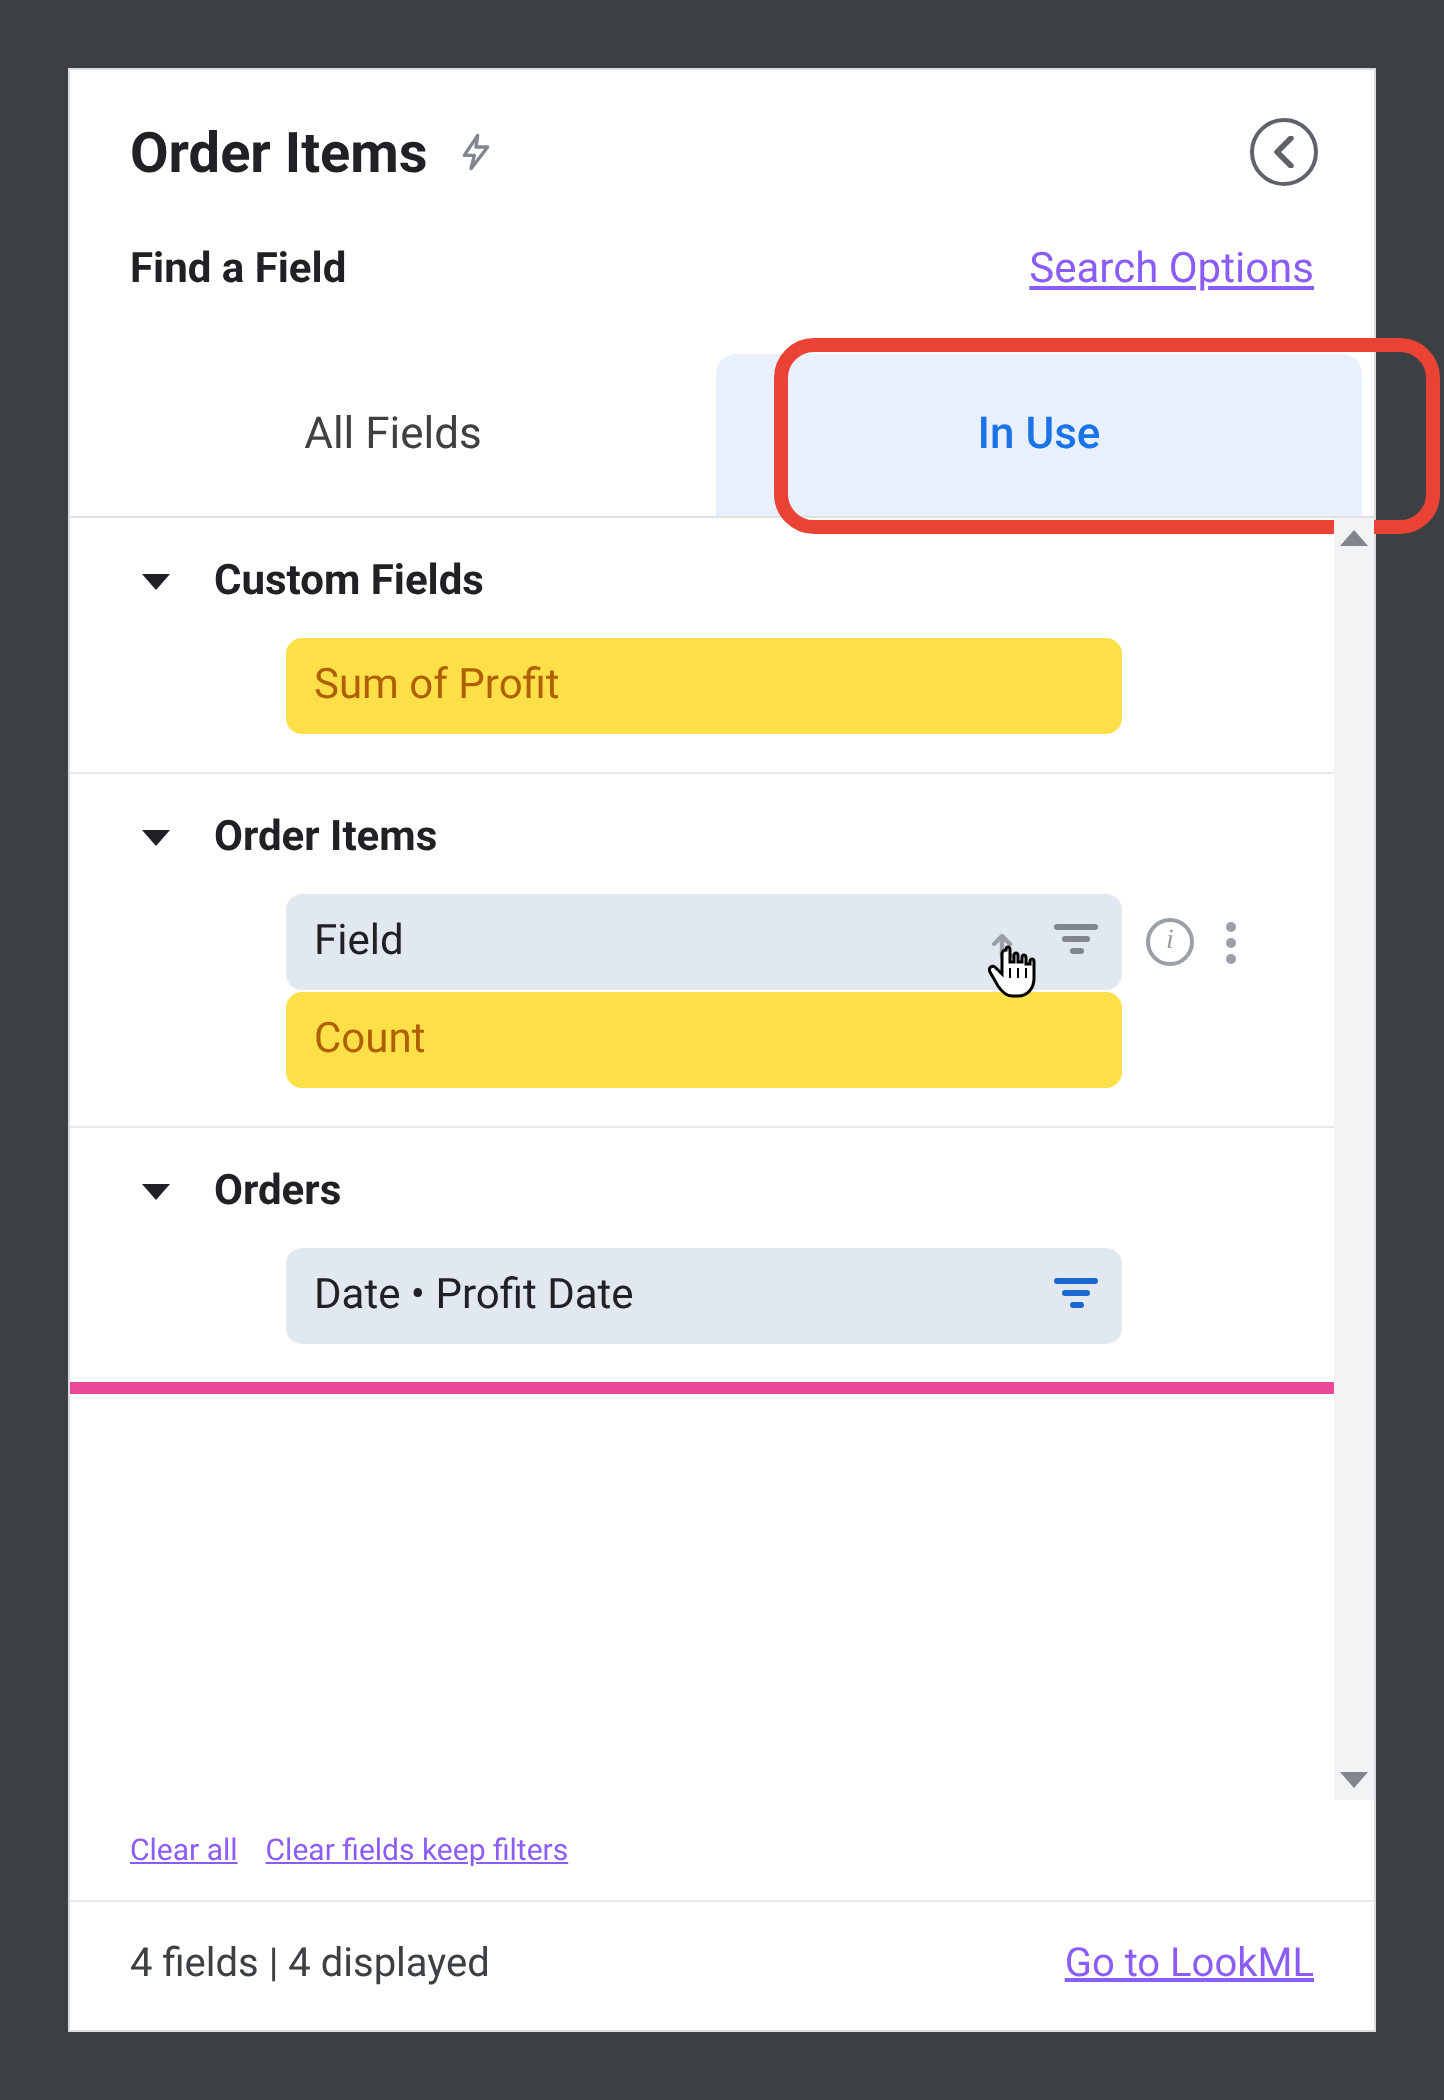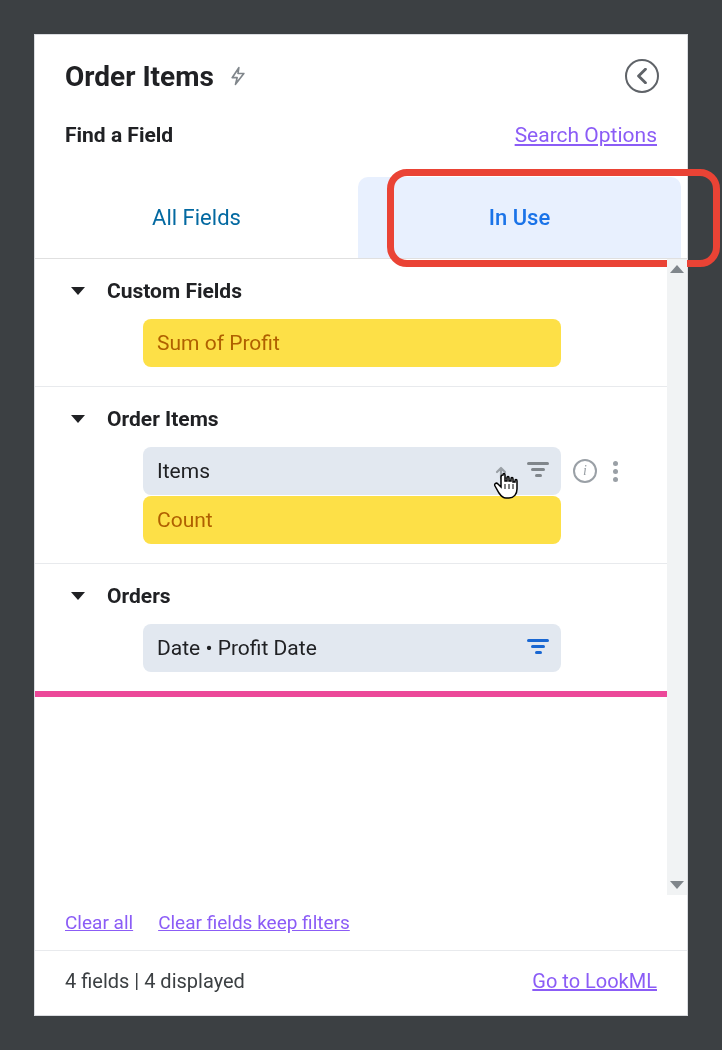--- a/index.html
+++ b/index.html
@@ -95,21 +95,21 @@
     border-bottom: 1px solid #e0e0e0;
     position: relative;
     padding-right: 6px;
   }
   .tab {
     flex: 1;
     text-align: center;
     font-size: 22px;
     padding: 28px 0;
     cursor: pointer;
-    color: #0369a1;
+    color: #404040;
   }
   .tab.active {
     background: #e8f0fe;
     color: #1a73e8;
     font-weight: 500;
     border-top-left-radius: 10px;
     border-top-right-radius: 10px;
   }
   .tab-highlight {
     position: absolute;
@@ -226,24 +226,24 @@
   .scroll-up, .scroll-down {
     position:absolute; left:3px;
     width:0;height:0;
     border-left:7px solid transparent;
     border-right:7px solid transparent;
   }
   .scroll-up { top:6px; border-bottom:8px solid #80868b; }
   .scroll-down { bottom:6px; border-top:8px solid #80868b; }
   .actions-row {
     display:flex;
-    gap: 25px;
+    gap: 14px;
     padding: 16px 30px;
     border-bottom: 1px solid #e8eaed;
-    font-size: 19px;
+    font-size: 15px;
   }
   .link { color:#8b5cf6; cursor:pointer;text-decoration:underline; }
   .footer {
     display:flex;
     align-items:center;
     padding: 18px 30px 22px 30px;
     font-size: 20px;
     color:#3c4043;
   }
   .footer .go-lookml { margin-left:auto; }
@@ -293,21 +293,21 @@
         </div>
       </div>
 
       <div class="group">
         <div class="group-head">
           <div class="caret"></div>
           <div class="group-title">Order Items</div>
         </div>
         <div class="fields">
           <div class="field blue" style="position:relative">
-            <span>Items</span>
+            <span>Field</span>
             <div class="icons">
               <svg width="24" height="24" viewBox="0 0 24 24">
                 <path d="M5 17 L5 10 L14 10 M11 6 L15 10 L11 14" fill="none" stroke="#9aa0a6" stroke-width="2.2" stroke-linecap="round" stroke-linejoin="round" transform="rotate(-90 12 12)"></path>
               </svg>
               <div class="filter-icn">
                   <span></span>
                   <span></span>
                   <span></span>
                 </div>
             </div>

